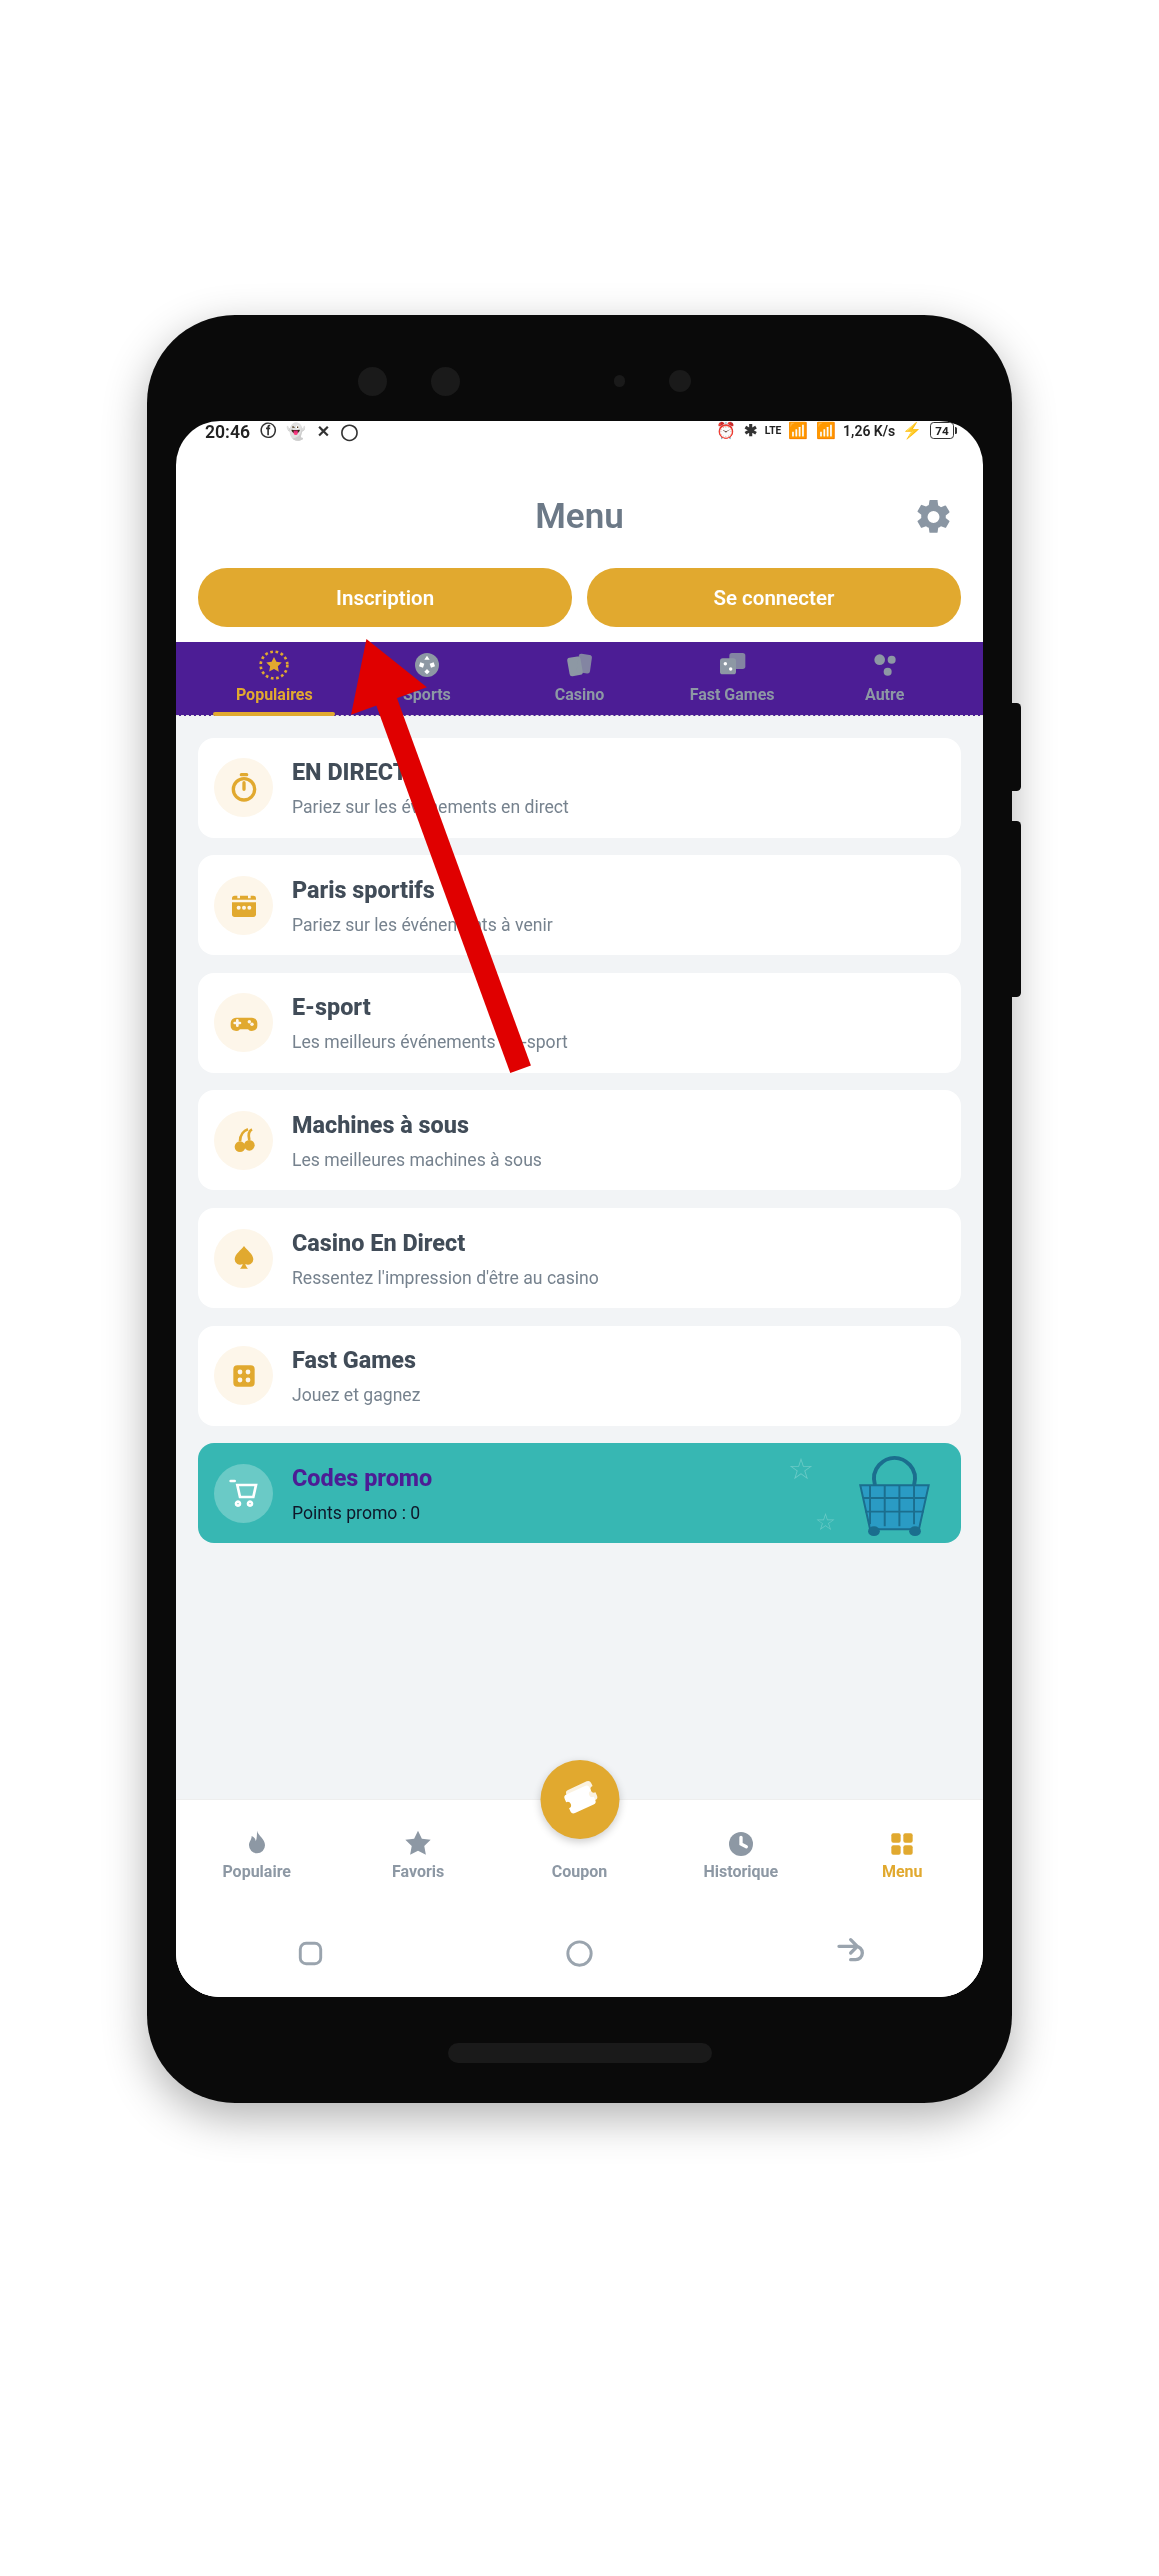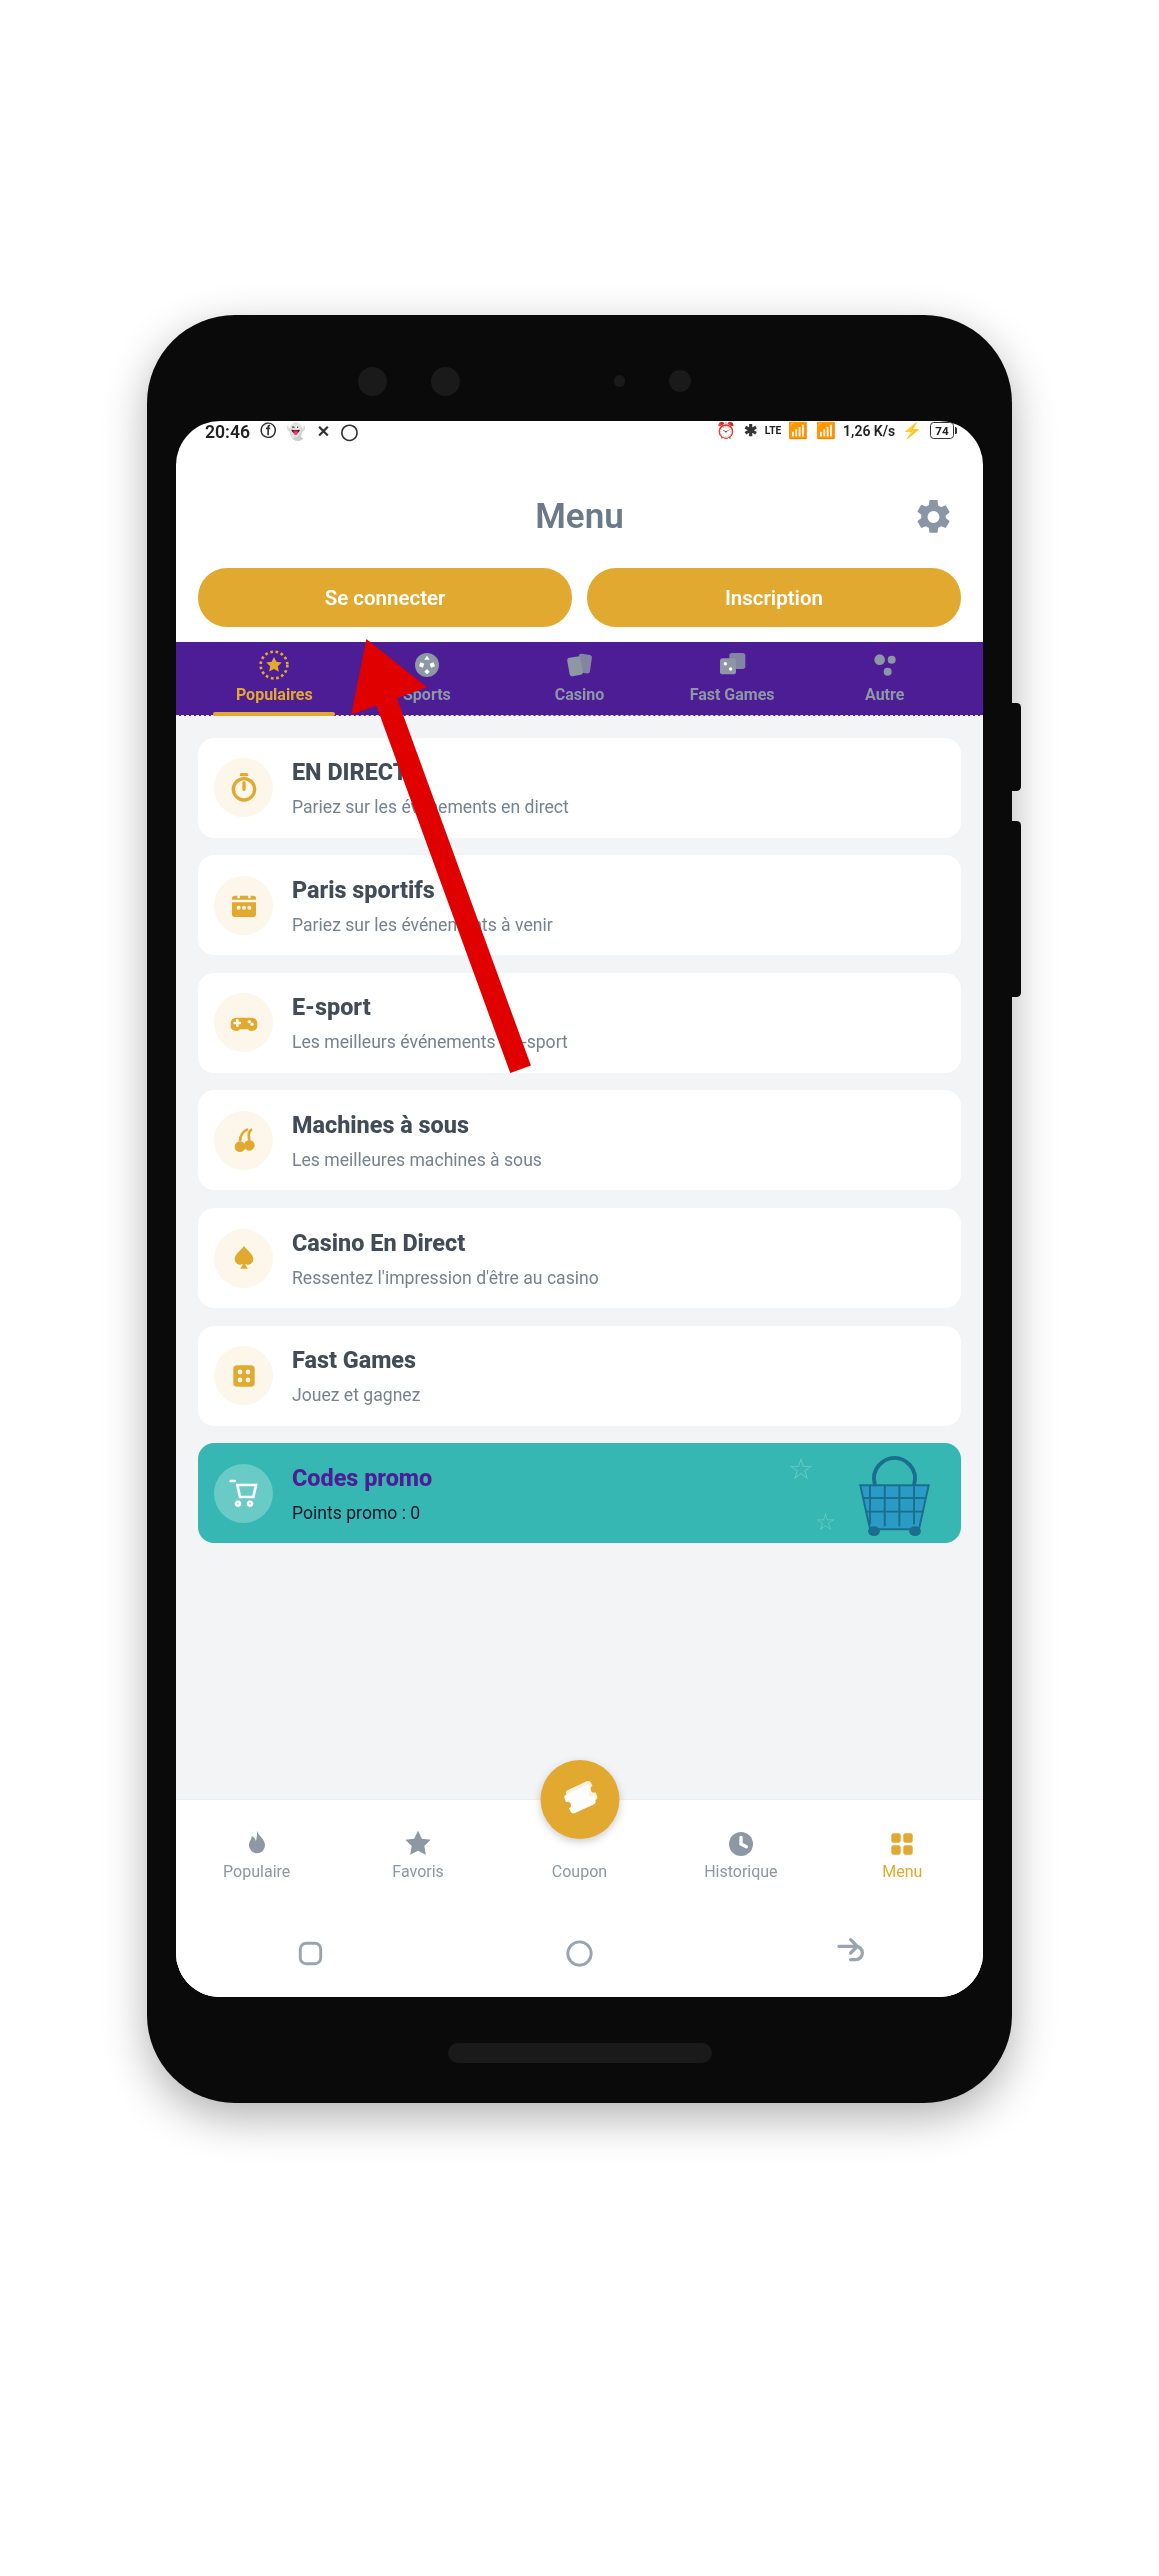--- a/index.html
+++ b/index.html
@@ -41,21 +41,21 @@
   .promo-card { background: #37b7b3; border-radius: 16px; padding: 20.5px 16px; display: flex; align-items: center; gap: 19px; position: relative; overflow: hidden; cursor: pointer; }
   .promo-iconbox { width: 59px; height: 59px; border-radius: 50%; background: #6acac6; display: flex; align-items: center; justify-content: center; color: #ffffff; flex-shrink: 0; }
   .promo-title { font-size: 23.4px; font-weight: 800; color: #4c1d95; }
   .promo-sub { font-size: 17.6px; color: #0f172a; }
   .basket { position: absolute; right: 14.7px; top: 7.3px; width: 103px; height: 88px; }
   .star-deco { position: absolute; color: #6acac6; font-size: 29px; }
 
   .bottom-nav { height: 110px; background: #ffffff; display: flex; justify-content: space-around; align-items: center; border-top: 0.7px solid #eee; position: relative; }
   .nav-item { display: flex; flex-direction: column; align-items: center; gap: 2.9px; cursor: pointer; width: 20%; }
   .nav-icon { width: 32px; height: 32px; color: #8d98a4; }
-  .nav-label { font-size: 16px; font-weight: 400; color: #8d98a4; }
+  .nav-label { font-size: 16px; font-weight: 700; color: #8d98a4; }
   .nav-item.active .nav-icon { color: #e1a92f; }
   .nav-item.active .nav-label { color: #e1a92f; }
   .fab { position: absolute; top: -40px; left: 50%; transform: translateX(-50%); width: 79px; height: 79px; background: #e1a92f; border-radius: 50%; display: flex; align-items: center; justify-content: center; box-shadow: 0 2.9px 8.8px rgba(0,0,0,0.2); cursor: pointer; z-index: 5; }
   .fab svg { width: 41px; height: 41px; color: #fff; }
 
   .android-nav { height: 88px; background: #ffffff; display: flex; justify-content: space-around; align-items: center; }
   .android-btn { width: 44px; height: 44px; color: #9aa4ae; display: flex; align-items: center; justify-content: center; cursor: pointer; }
 
   .arrow-overlay { position: absolute; pointer-events: none; z-index: 10; top: 172px; left: 154px; }
   .arrow-svg { width: 220px; height: 469px; }
@@ -102,22 +102,22 @@
       <div class="header">
         <div class="header-title">Menu</div>
         <div class="gear">
           <svg viewBox="0 0 24 24" fill="currentColor">
               <path d="M19.14 12.94a7.07 7.07 0 0 0 .05-.94 7.07 7.07 0 0 0-.05-.94l2.03-1.58a.5.5 0 0 0 .12-.64l-1.92-3.32a.5.5 0 0 0-.6-.22l-2.39.96a7.03 7.03 0 0 0-1.62-.94l-.36-2.54A.5.5 0 0 0 13.9 2h-3.8a.5.5 0 0 0-.5.42l-.36 2.54c-.58.24-1.12.55-1.62.94l-2.39-.96a.5.5 0 0 0-.6.22L2.71 8.48a.5.5 0 0 0 .12.64l2.03 1.58c-.03.31-.05.63-.05.94s.02.63.05.94l-2.03 1.58a.5.5 0 0 0-.12.64l1.92 3.32c.13.23.4.32.6.22l2.39-.96c.5.39 1.04.7 1.62.94l.36 2.54c.04.24.25.42.5.42h3.8c.25 0 .46-.18.5-.42l.36-2.54c.58-.24 1.12-.55 1.62-.94l2.39.96c.2.1.47.01.6-.22l1.92-3.32a.5.5 0 0 0-.12-.64l-2.03-1.58zM12 15.5A3.5 3.5 0 1 1 12 8.5a3.5 3.5 0 0 1 0 7z"></path>
             </svg>
         </div>
       </div>
 
       <div class="auth-row">
+        <div class="auth-btn">Inscription</div>
         <div class="auth-btn">Se connecter</div>
-        <div class="auth-btn">Inscription</div>
       </div>
 
       <div class="tabs">
         <div class="tab active">
           <svg class="tab-icon" viewBox="0 0 24 24" fill="currentColor">
               <circle cx="12" cy="12" r="10" stroke="currentColor" stroke-width="2" fill="none" stroke-dasharray="2 2"></circle>
               <path d="M12 6l1.8 3.6 4 .6-2.9 2.8.7 4L12 15l-3.6 1.9.7-4L6.2 10.2l4-.6z"></path>
             </svg>
           <span class="tab-label">Populaires</span>
         </div>

